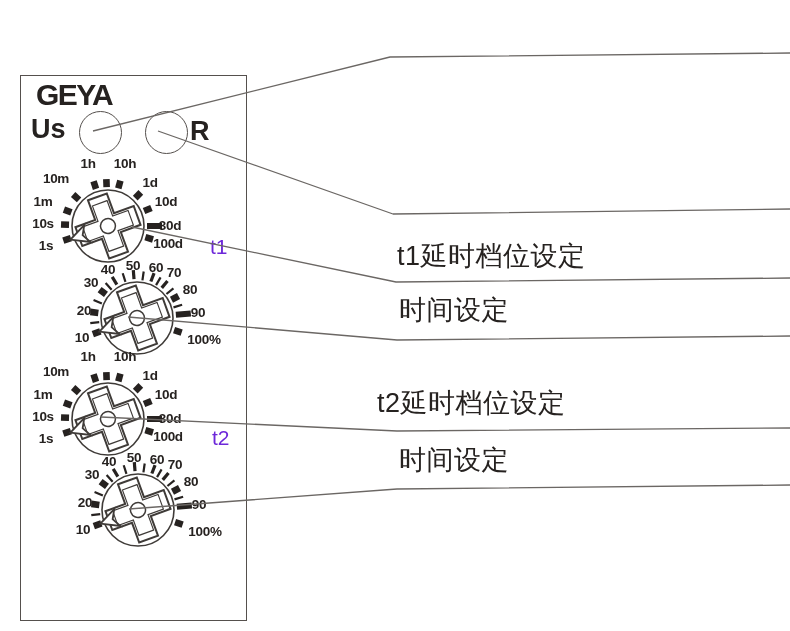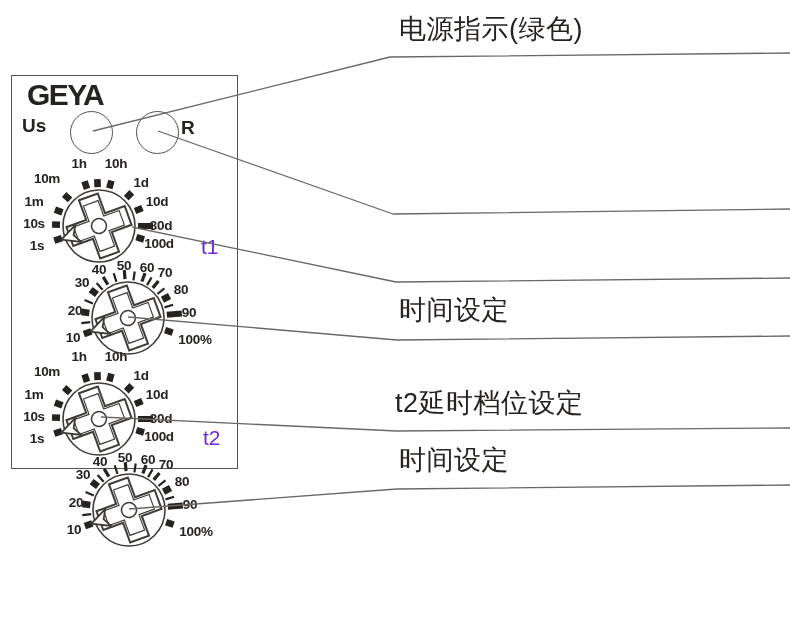--- a/index.html
+++ b/index.html
@@ -1,29 +1,29 @@
 <!DOCTYPE html>
 <html><head>
 <meta charset="utf-8">
 <style>
   html,body{margin:0;padding:0;background:#ffffff;}
   .stage{
     position:relative;width:790px;height:631px;background:#ffffff;overflow:hidden;
     font-family:"Liberation Sans","DejaVu Sans",sans-serif;color:#262220;
   }
   .panel{
-    position:absolute;left:11px;top:75px;width:227px;height:394px;
+    position:absolute;left:20px;top:75px;width:227px;height:546px;
     border:1.8px solid #55504d;background:#ffffff;box-sizing:border-box;
   }
   .logo{
     position:absolute;left:15px;top:2px;
     font-size:30px;font-weight:900;letter-spacing:-1.5px;
     transform:scaleY(0.98);color:#262220;white-space:nowrap;
   }
-  .led-label{position:absolute;font-size:19px;font-weight:600;line-height:1;color:#262220;}
+  .led-label{position:absolute;font-size:27px;font-weight:600;line-height:1;color:#262220;}
   .led{
     position:absolute;width:43px;height:43px;border:1.7px solid #55504d;
     border-radius:50%;background:#fff;box-sizing:border-box;
   }
   .dial{position:absolute;width:0;height:0;}
   .dial svg{position:absolute;left:-65px;top:-65px;overflow:visible;}
   .dlabel{
     position:absolute;transform:translate(-50%,-50%);
     font-size:13.5px;font-weight:700;letter-spacing:-0.3px;
     color:#262220;white-space:nowrap;line-height:1;
@@ -181,18 +181,18 @@
     <g fill="none" stroke="#6b6764" stroke-width="1.3" stroke-linejoin="round">
       <polyline points="93,131 390,57 790,53"></polyline>
       <polyline points="158,131 393,214 790,209"></polyline>
       <polyline points="132,227 396,282 790,278"></polyline>
       <polyline points="128,317 397,340 790,336"></polyline>
       <polyline points="101,417 397,431 790,428"></polyline>
       <polyline points="129,509 397,489 790,485"></polyline>
     </g>
   </svg>
 
-  <div class="annot" style="left:399px;top:14px">电源指示(绿色)</div>
+  <div class="annot" style="left:397px;top:241px">t1延时档位设定</div>
   <div class="annot" style="left:399px;top:295px">时间设定</div>
-  <div class="annot" style="left:395px;top:388px">t2延时档位设定</div>
+  <div class="annot" style="left:377px;top:388px">t2延时档位设定</div>
   <div class="annot" style="left:399px;top:445px">时间设定</div>
 
 </div>
 
 </body></html>

